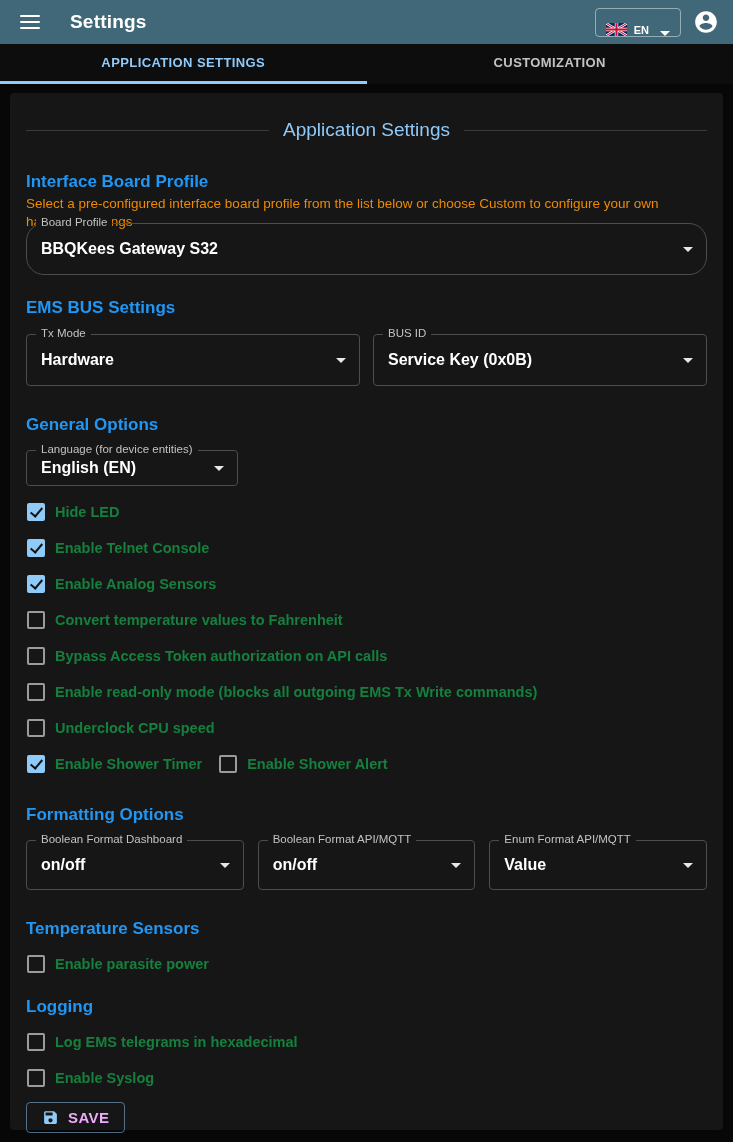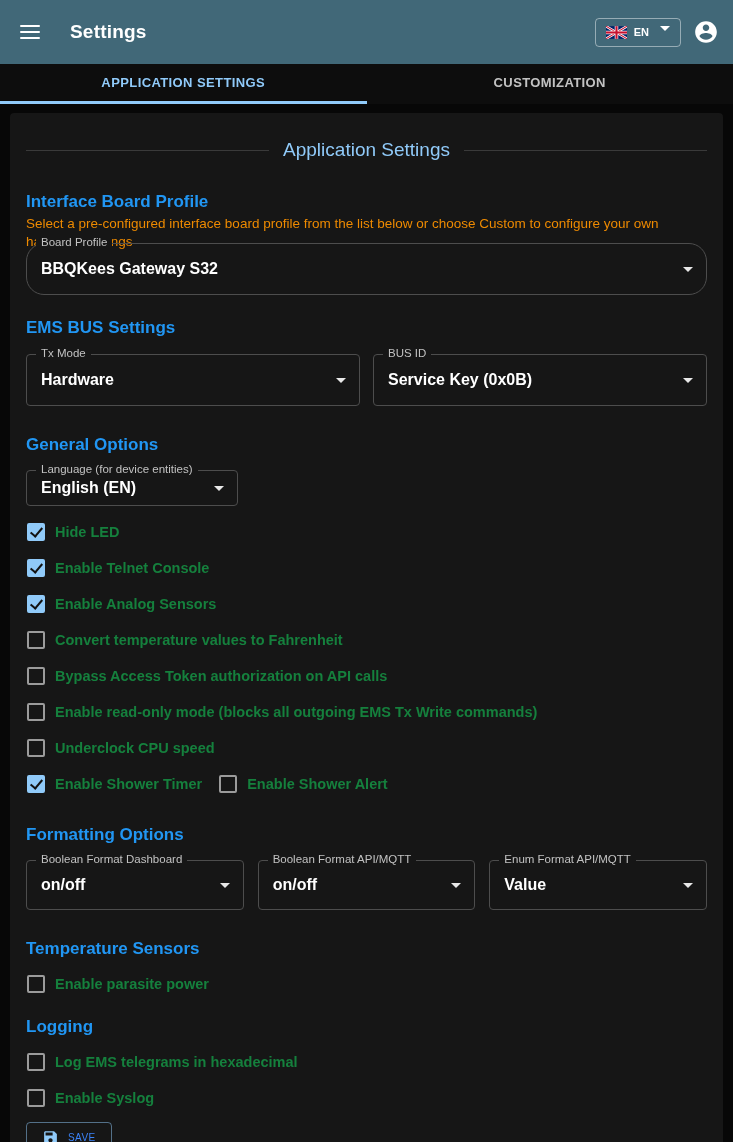--- a/index.html
+++ b/index.html
@@ -4,32 +4,32 @@
 <style>
   * { margin:0; padding:0; box-sizing:border-box; }
   html,body { width:733px; height:1142px; overflow:hidden; }
   body {
     font-family:"Liberation Sans", sans-serif;
     background:#070707;
     color:#fff;
   }
   
   .appbar {
-    height:64px; background:#416878;
+    height:44px; background:#416878;
     display:flex; align-items:center; padding:0 14px;
   }
   .menu-btn { width:32px; height:32px; display:flex; align-items:center; justify-content:center; cursor:pointer; }
   .menu-icon { width:20px; height:14px; display:flex; flex-direction:column; justify-content:space-between; }
   .menu-icon span { display:block; height:2px; background:#fff; border-radius:1px; }
   .appbar-title { margin-left:24px; font-size:19px; font-weight:700; color:#fff; letter-spacing:0.2px; }
   .appbar-right { margin-left:auto; display:flex; align-items:center; gap:12px; }
   .lang-btn {
-    display:flex; align-items:flex-start; gap:7px;
+    display:flex; align-items:flex-end; gap:7px;
     border:1px solid rgba(255,255,255,0.45); border-radius:4px;
-    height:29px; padding:7px 10px; cursor:pointer;
+    height:29px; padding:0 10px; cursor:pointer;
   }
   .lang-flag { width:21px; height:13px; display:block; }
   .lang-code { font-size:11px; font-weight:700; color:#fff; }
   .lang-caret { width:0; height:0; border-left:5px solid transparent; border-right:5px solid transparent; border-top:5px solid #fff; margin-left:4px; }
   .avatar { width:26px; height:26px; }
   
   .tabs { height:40px; background:#0d0d0d; display:flex; }
   .tab {
     flex:1; display:flex; align-items:center; justify-content:center;
     font-size:13px; font-weight:700; letter-spacing:0.4px; cursor:pointer;
@@ -81,21 +81,21 @@
   .cb-inline { display:flex; align-items:center; }
   .cb-inline + .cb-inline { margin-left:16px; }
   .mt-h2 { margin-top:18px; }
   
   .save-btn {
     margin-top:12px; margin-bottom:10px;
     display:inline-flex; align-items:center; gap:9px;
     border:1px solid rgba(144,202,249,0.5); border-radius:4px;
     background:transparent; padding:6px 15px; cursor:pointer;
   }
-  .save-btn .label { font-size:10px; font-weight:400; letter-spacing:0.4px; color:#3b82f6; }
+  .save-btn .label { font-size:15px; font-weight:700; letter-spacing:0.4px; color:#f0abfc; }
   .save-icon { width:17px; height:17px; display:block; }
 </style>
 </head>
 <body>
 
 <div class="appbar">
   <div class="menu-btn">
     <div class="menu-icon">
         <span></span>
         <span></span>

